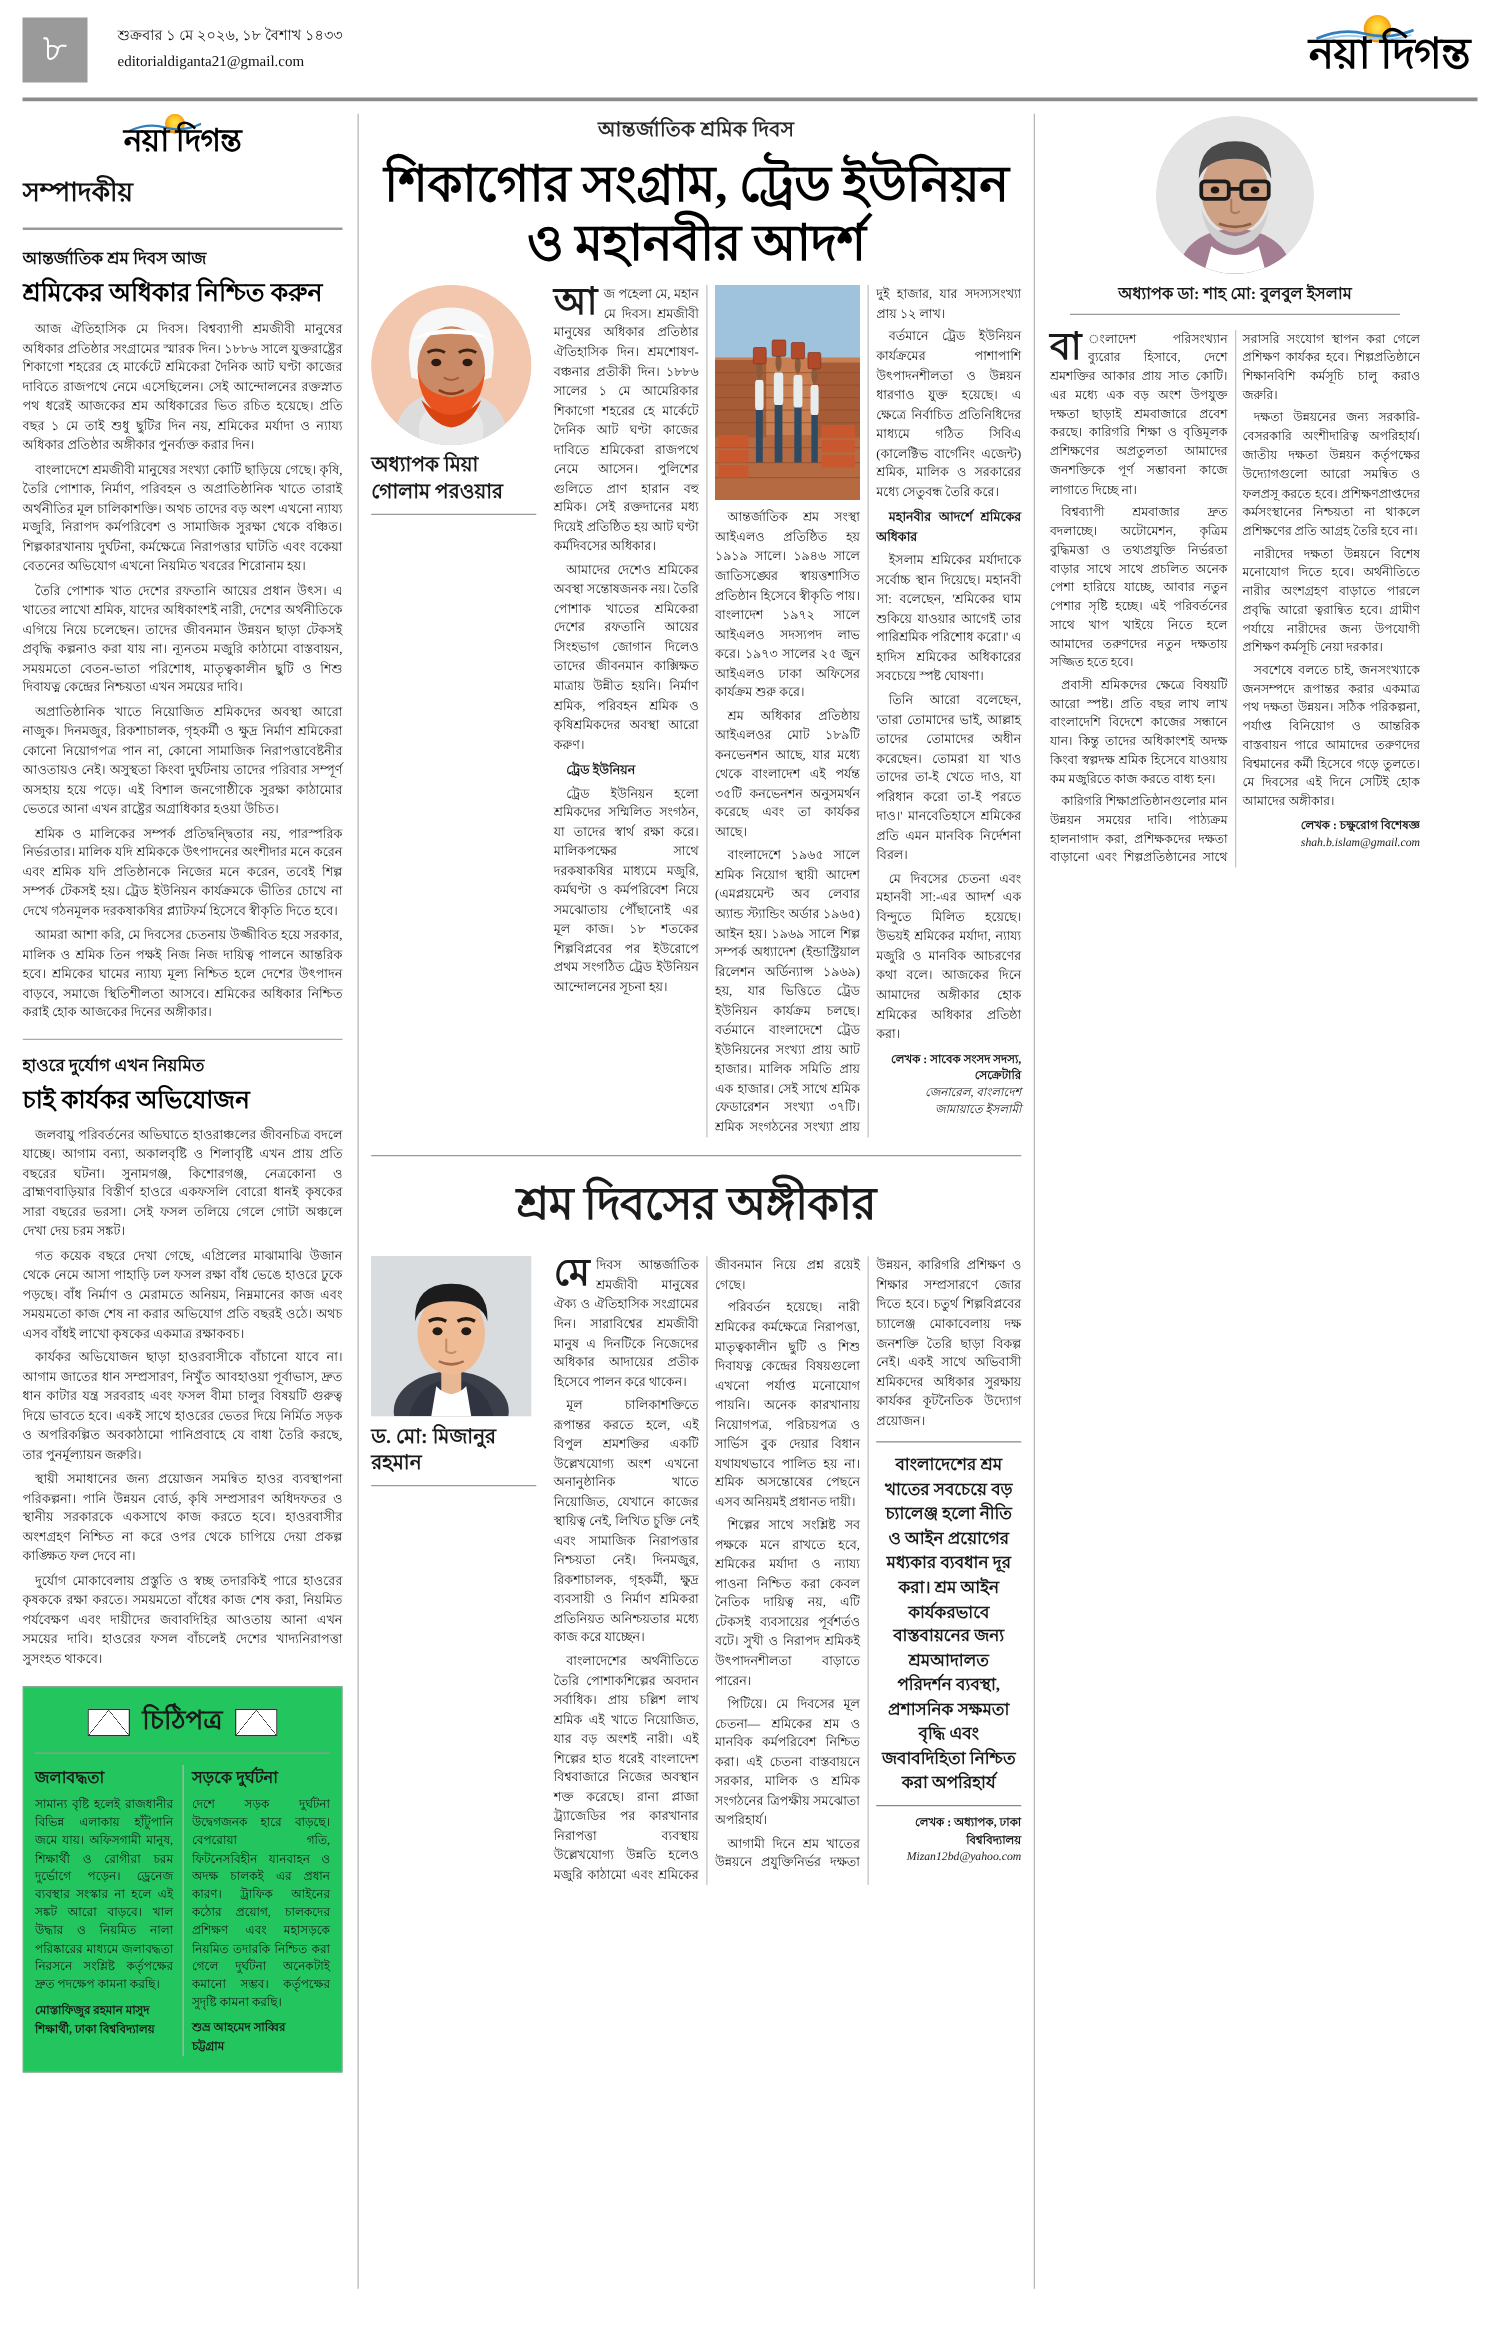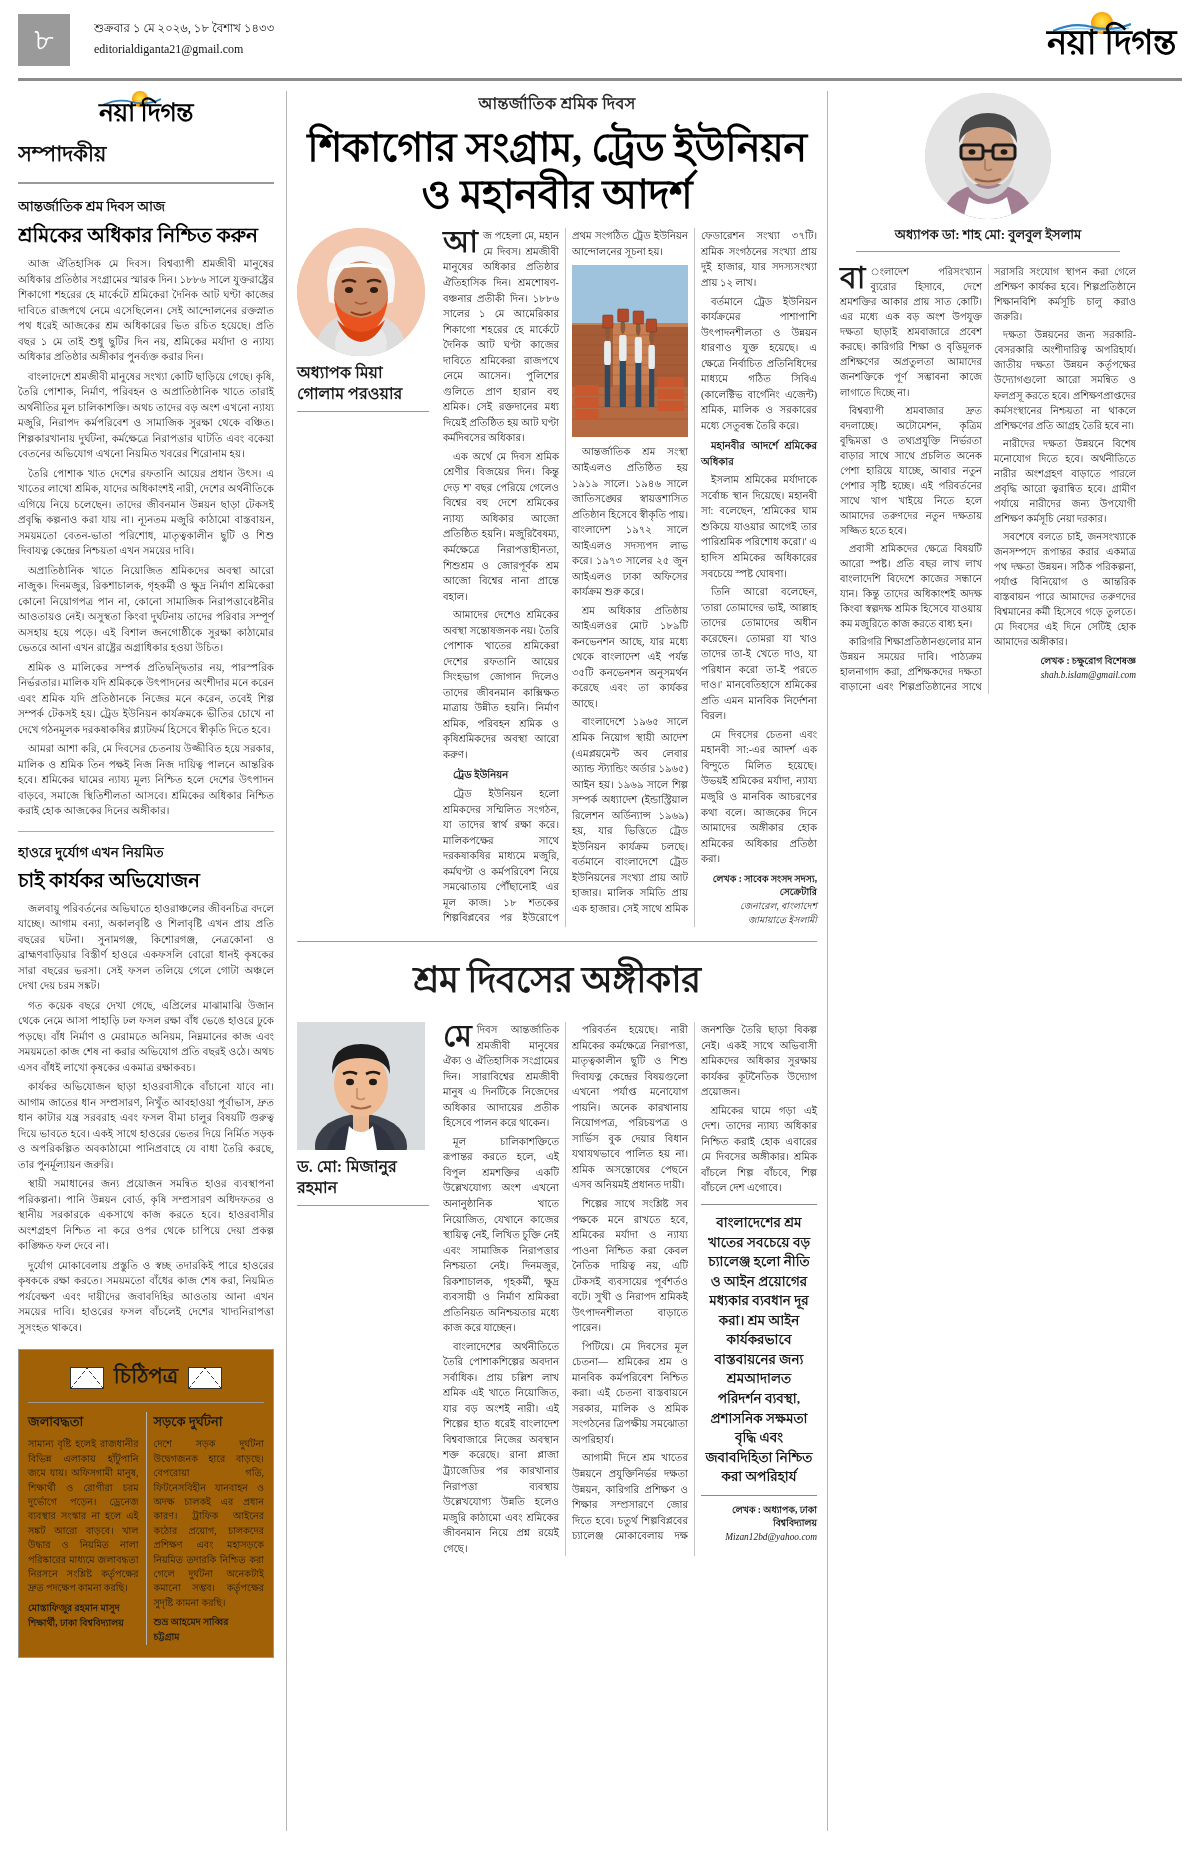--- a/index.html
+++ b/index.html
@@ -62,21 +62,21 @@
   .body-text {
     font-size: 10.2px; line-height: 1.52; text-align: justify;
     color: #1b1b1b; letter-spacing: .05px;
   }
   .body-text p { margin-bottom: 4px; text-indent: 10px; }
   .body-text p.first { text-indent: 10px; }
 
   .sep-rule { height: 1px; background: #aaa; margin: 12px 0 10px 0; }
 
   
-  .letters-box { border: 1px solid #999; margin-top: 14px; padding: 10px 9px 12px 9px; background: #a16207; }
+  .letters-box { border: 1px solid #999; margin-top: 14px; padding: 10px 9px 12px 9px; background: #22c55e; }
   .letters-head { display: flex; align-items: center; justify-content: center; gap: 10px; border-bottom: 1px solid #999; padding-bottom: 7px; }
   .env-icon { width: 34px; height: 22px; border: 1.4px solid #333; position: relative; background: #fff; }
   .env-icon:before {
     content: ""; position: absolute; left: 0; top: 0; width: 100%; height: 100%;
     background:
       linear-gradient(to bottom right, transparent 49%, #333 49.5%, #333 51%, transparent 51.5%) no-repeat left top / 50% 100%,
       linear-gradient(to bottom left, transparent 49%, #333 49.5%, #333 51%, transparent 51.5%) no-repeat right top / 50% 100%;
   }
   .letters-title { font-size: 21px; font-weight: bold; }
   .letters-cols { display: grid; grid-template-columns: 1fr 1px 1fr; gap: 0; margin-top: 9px; }
@@ -259,21 +259,20 @@
             <path d="M31 44 Q64 26 97 44 Q64 34 31 44 Z" fill="#ffffff"></path>
           </svg>
         </div>
         <div class="author-caption">অধ্যাপক মিয়া গোলাম পরওয়ার</div>
         <div class="author-rule"></div>
       </div>
 
       <div class="center-cols">
         <div>
             <p style="text-indent: 0px;"><span class="dropcap">আ</span>জ পহেলা মে, মহান মে দিবস। শ্রমজীবী মানুষের অধিকার প্রতিষ্ঠার ঐতিহাসিক দিন। শ্রমশোষণ-বঞ্চনার প্রতীকী দিন। ১৮৮৬ সালের ১ মে আমেরিকার শিকাগো শহরের হে মার্কেটে দৈনিক আট ঘণ্টা কাজের দাবিতে শ্রমিকেরা রাজপথে নেমে আসেন। পুলিশের গুলিতে প্রাণ হারান বহু শ্রমিক। সেই রক্তদানের মধ্য দিয়েই প্রতিষ্ঠিত হয় আট ঘণ্টা কর্মদিবসের অধিকার।</p>
-            <p>এক অর্থে মে দিবস শ্রমিক শ্রেণীর বিজয়ের দিন। কিন্তু দেড় শ' বছর পেরিয়ে গেলেও বিশ্বের বহু দেশে শ্রমিকের ন্যায্য অধিকার আজো প্রতিষ্ঠিত হয়নি। মজুরিবৈষম্য, কর্মক্ষেত্রে নিরাপত্তাহীনতা, শিশুশ্রম ও জোরপূর্বক শ্রম আজো বিশ্বের নানা প্রান্তে বহাল।</p>
             <p>আমাদের দেশেও শ্রমিকের অবস্থা সন্তোষজনক নয়। তৈরি পোশাক খাতের শ্রমিকেরা দেশের রফতানি আয়ের সিংহভাগ জোগান দিলেও তাদের জীবনমান কাক্সিক্ষত মাত্রায় উন্নীত হয়নি। নির্মাণ শ্রমিক, পরিবহন শ্রমিক ও কৃষিশ্রমিকদের অবস্থা আরো করুণ।</p>
             <p class="sub-h">ট্রেড ইউনিয়ন</p>
             <p>ট্রেড ইউনিয়ন হলো শ্রমিকদের সম্মিলিত সংগঠন, যা তাদের স্বার্থ রক্ষা করে। মালিকপক্ষের সাথে দরকষাকষির মাধ্যমে মজুরি, কর্মঘণ্টা ও কর্মপরিবেশ নিয়ে সমঝোতায় পৌঁছানোই এর মূল কাজ। ১৮ শতকের শিল্পবিপ্লবের পর ইউরোপে প্রথম সংগঠিত ট্রেড ইউনিয়ন আন্দোলনের সূচনা হয়।</p>
             <div class="photo-figure">
               <div class="brick-photo"><svg viewBox="0 0 340 172" preserveAspectRatio="none" style="width:100%;height:100%">
                   <rect width="340" height="172" fill="#9fc3dd"></rect>
                   <rect y="58" width="340" height="114" fill="#c87f52"></rect>
                   <rect y="120" width="340" height="52" fill="#b56a41"></rect>
                   <g fill="#a65c36">
                     <rect x="0" y="60" width="120" height="62"></rect>
@@ -358,21 +357,20 @@
 
       <div class="center-cols">
         <div>
             <p style="text-indent: 0px;"><span class="dropcap">মে</span>দিবস আন্তর্জাতিক শ্রমজীবী মানুষের ঐক্য ও ঐতিহাসিক সংগ্রামের দিন। সারাবিশ্বের শ্রমজীবী মানুষ এ দিনটিকে নিজেদের অধিকার আদায়ের প্রতীক হিসেবে পালন করে থাকেন।</p>
             <p>মূল চালিকাশক্তিতে রূপান্তর করতে হলে, এই বিপুল শ্রমশক্তির একটি উল্লেখযোগ্য অংশ এখনো অনানুষ্ঠানিক খাতে নিয়োজিত, যেখানে কাজের স্থায়িত্ব নেই, লিখিত চুক্তি নেই এবং সামাজিক নিরাপত্তার নিশ্চয়তা নেই। দিনমজুর, রিকশাচালক, গৃহকর্মী, ক্ষুদ্র ব্যবসায়ী ও নির্মাণ শ্রমিকরা প্রতিনিয়ত অনিশ্চয়তার মধ্যে কাজ করে যাচ্ছেন।</p>
             <p>বাংলাদেশের অর্থনীতিতে তৈরি পোশাকশিল্পের অবদান সর্বাধিক। প্রায় চল্লিশ লাখ শ্রমিক এই খাতে নিয়োজিত, যার বড় অংশই নারী। এই শিল্পের হাত ধরেই বাংলাদেশ বিশ্ববাজারে নিজের অবস্থান শক্ত করেছে। রানা প্লাজা ট্র্যাজেডির পর কারখানার নিরাপত্তা ব্যবস্থায় উল্লেখযোগ্য উন্নতি হলেও মজুরি কাঠামো এবং শ্রমিকের জীবনমান নিয়ে প্রশ্ন রয়েই গেছে।</p>
             <p>পরিবর্তন হয়েছে। নারী শ্রমিকের কর্মক্ষেত্রে নিরাপত্তা, মাতৃত্বকালীন ছুটি ও শিশু দিবাযত্ন কেন্দ্রের বিষয়গুলো এখনো পর্যাপ্ত মনোযোগ পায়নি। অনেক কারখানায় নিয়োগপত্র, পরিচয়পত্র ও সার্ভিস বুক দেয়ার বিধান যথাযথভাবে পালিত হয় না। শ্রমিক অসন্তোষের পেছনে এসব অনিয়মই প্রধানত দায়ী।</p>
             <p>শিল্পের সাথে সংশ্লিষ্ট সব পক্ষকে মনে রাখতে হবে, শ্রমিকের মর্যাদা ও ন্যায্য পাওনা নিশ্চিত করা কেবল নৈতিক দায়িত্ব নয়, এটি টেকসই ব্যবসায়ের পূর্বশর্তও বটে। সুখী ও নিরাপদ শ্রমিকই উৎপাদনশীলতা বাড়াতে পারেন।</p>
             <p>পিটিয়ে। মে দিবসের মূল চেতনা— শ্রমিকের শ্রম ও মানবিক কর্মপরিবেশ নিশ্চিত করা। এই চেতনা বাস্তবায়নে সরকার, মালিক ও শ্রমিক সংগঠনের ত্রিপক্ষীয় সমঝোতা অপরিহার্য।</p>
             <p>আগামী দিনে শ্রম খাতের উন্নয়নে প্রযুক্তিনির্ভর দক্ষতা উন্নয়ন, কারিগরি প্রশিক্ষণ ও শিক্ষার সম্প্রসারণে জোর দিতে হবে। চতুর্থ শিল্পবিপ্লবের চ্যালেঞ্জ মোকাবেলায় দক্ষ জনশক্তি তৈরি ছাড়া বিকল্প নেই। একই সাথে অভিবাসী শ্রমিকদের অধিকার সুরক্ষায় কার্যকর কূটনৈতিক উদ্যোগ প্রয়োজন।</p>
-            <p>শ্রমিকের ঘামে গড়া এই দেশ। তাদের ন্যায্য অধিকার নিশ্চিত করাই হোক এবারের মে দিবসের অঙ্গীকার। শ্রমিক বাঁচলে শিল্প বাঁচবে, শিল্প বাঁচলে দেশ এগোবে।</p>
           </div>
         <div class="pull-quote">বাংলাদেশের শ্রম খাতের সবচেয়ে বড় চ্যালেঞ্জ হলো নীতি ও আইন প্রয়োগের মধ্যকার ব্যবধান দূর করা। শ্রম আইন কার্যকরভাবে বাস্তবায়নের জন্য শ্রমআদালত পরিদর্শন ব্যবস্থা, প্রশাসনিক সক্ষমতা বৃদ্ধি এবং জবাবদিহিতা নিশ্চিত করা অপরিহার্য</div>
         <div class="byline">
           <div>লেখক : অধ্যাপক, ঢাকা বিশ্ববিদ্যালয়</div>
           <div class="role">Mizan12bd@yahoo.com</div>
         </div>
       </div>
     </div>
 
     <div class="vrule"></div>

